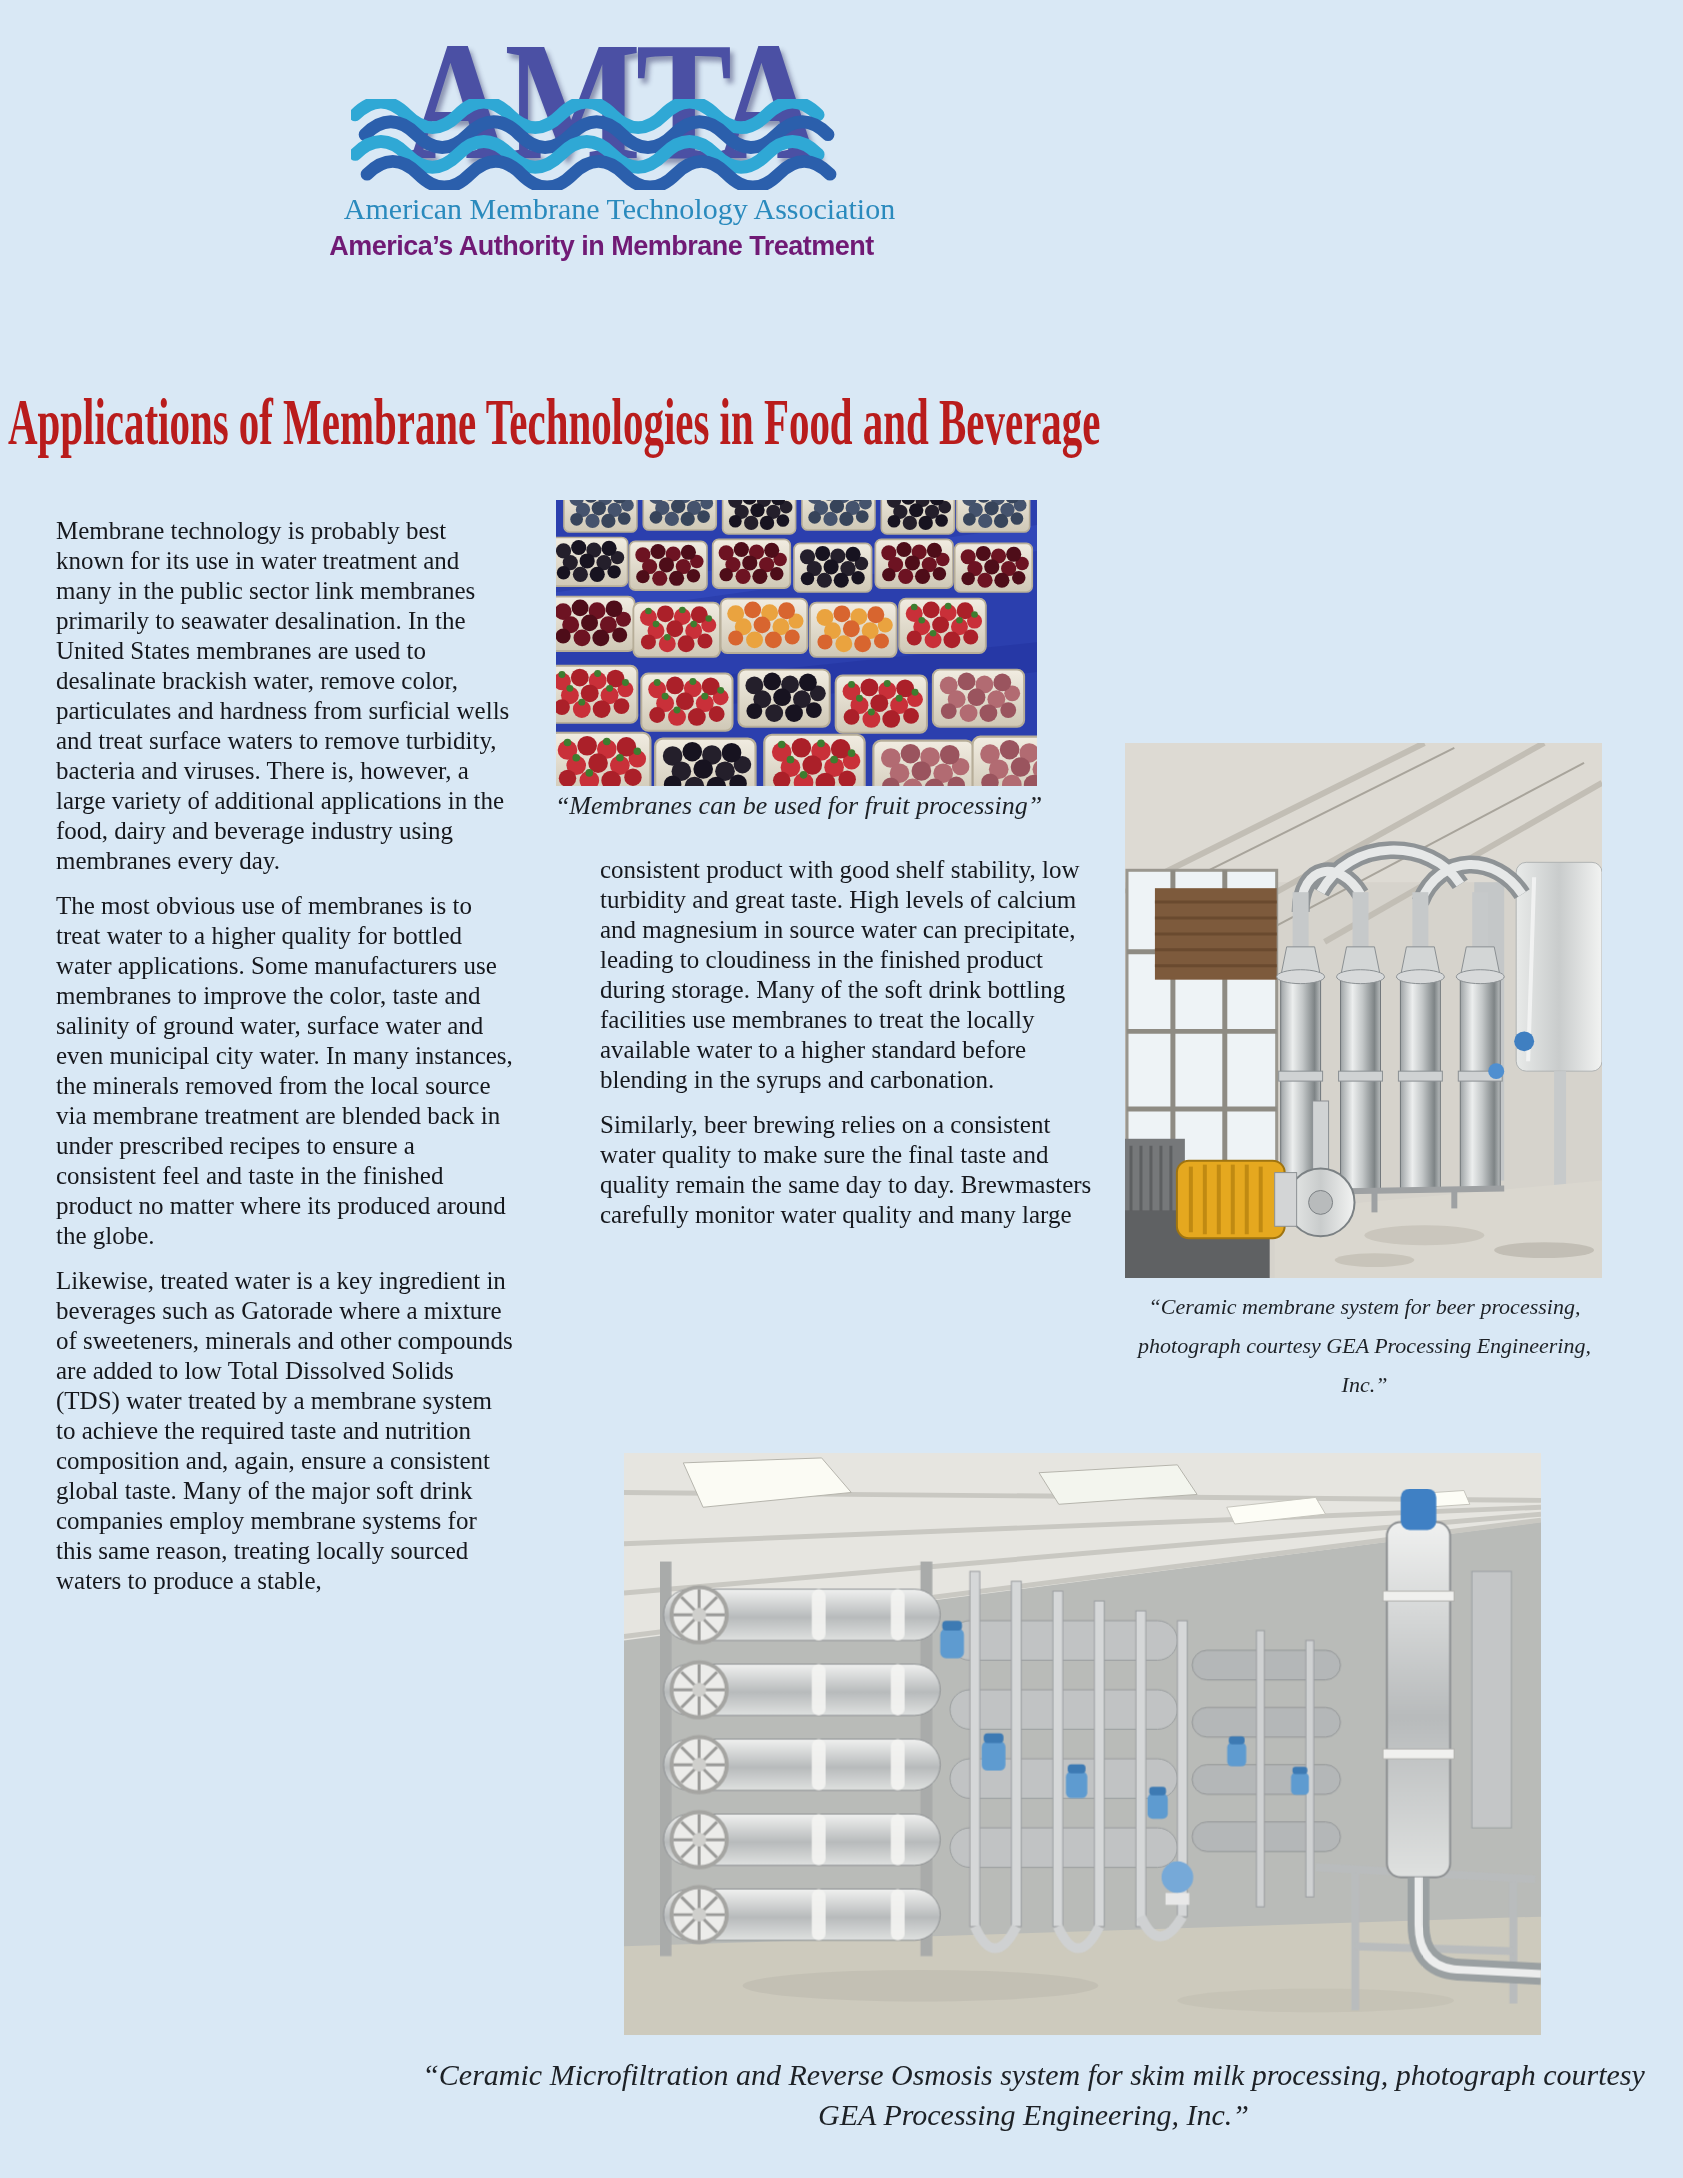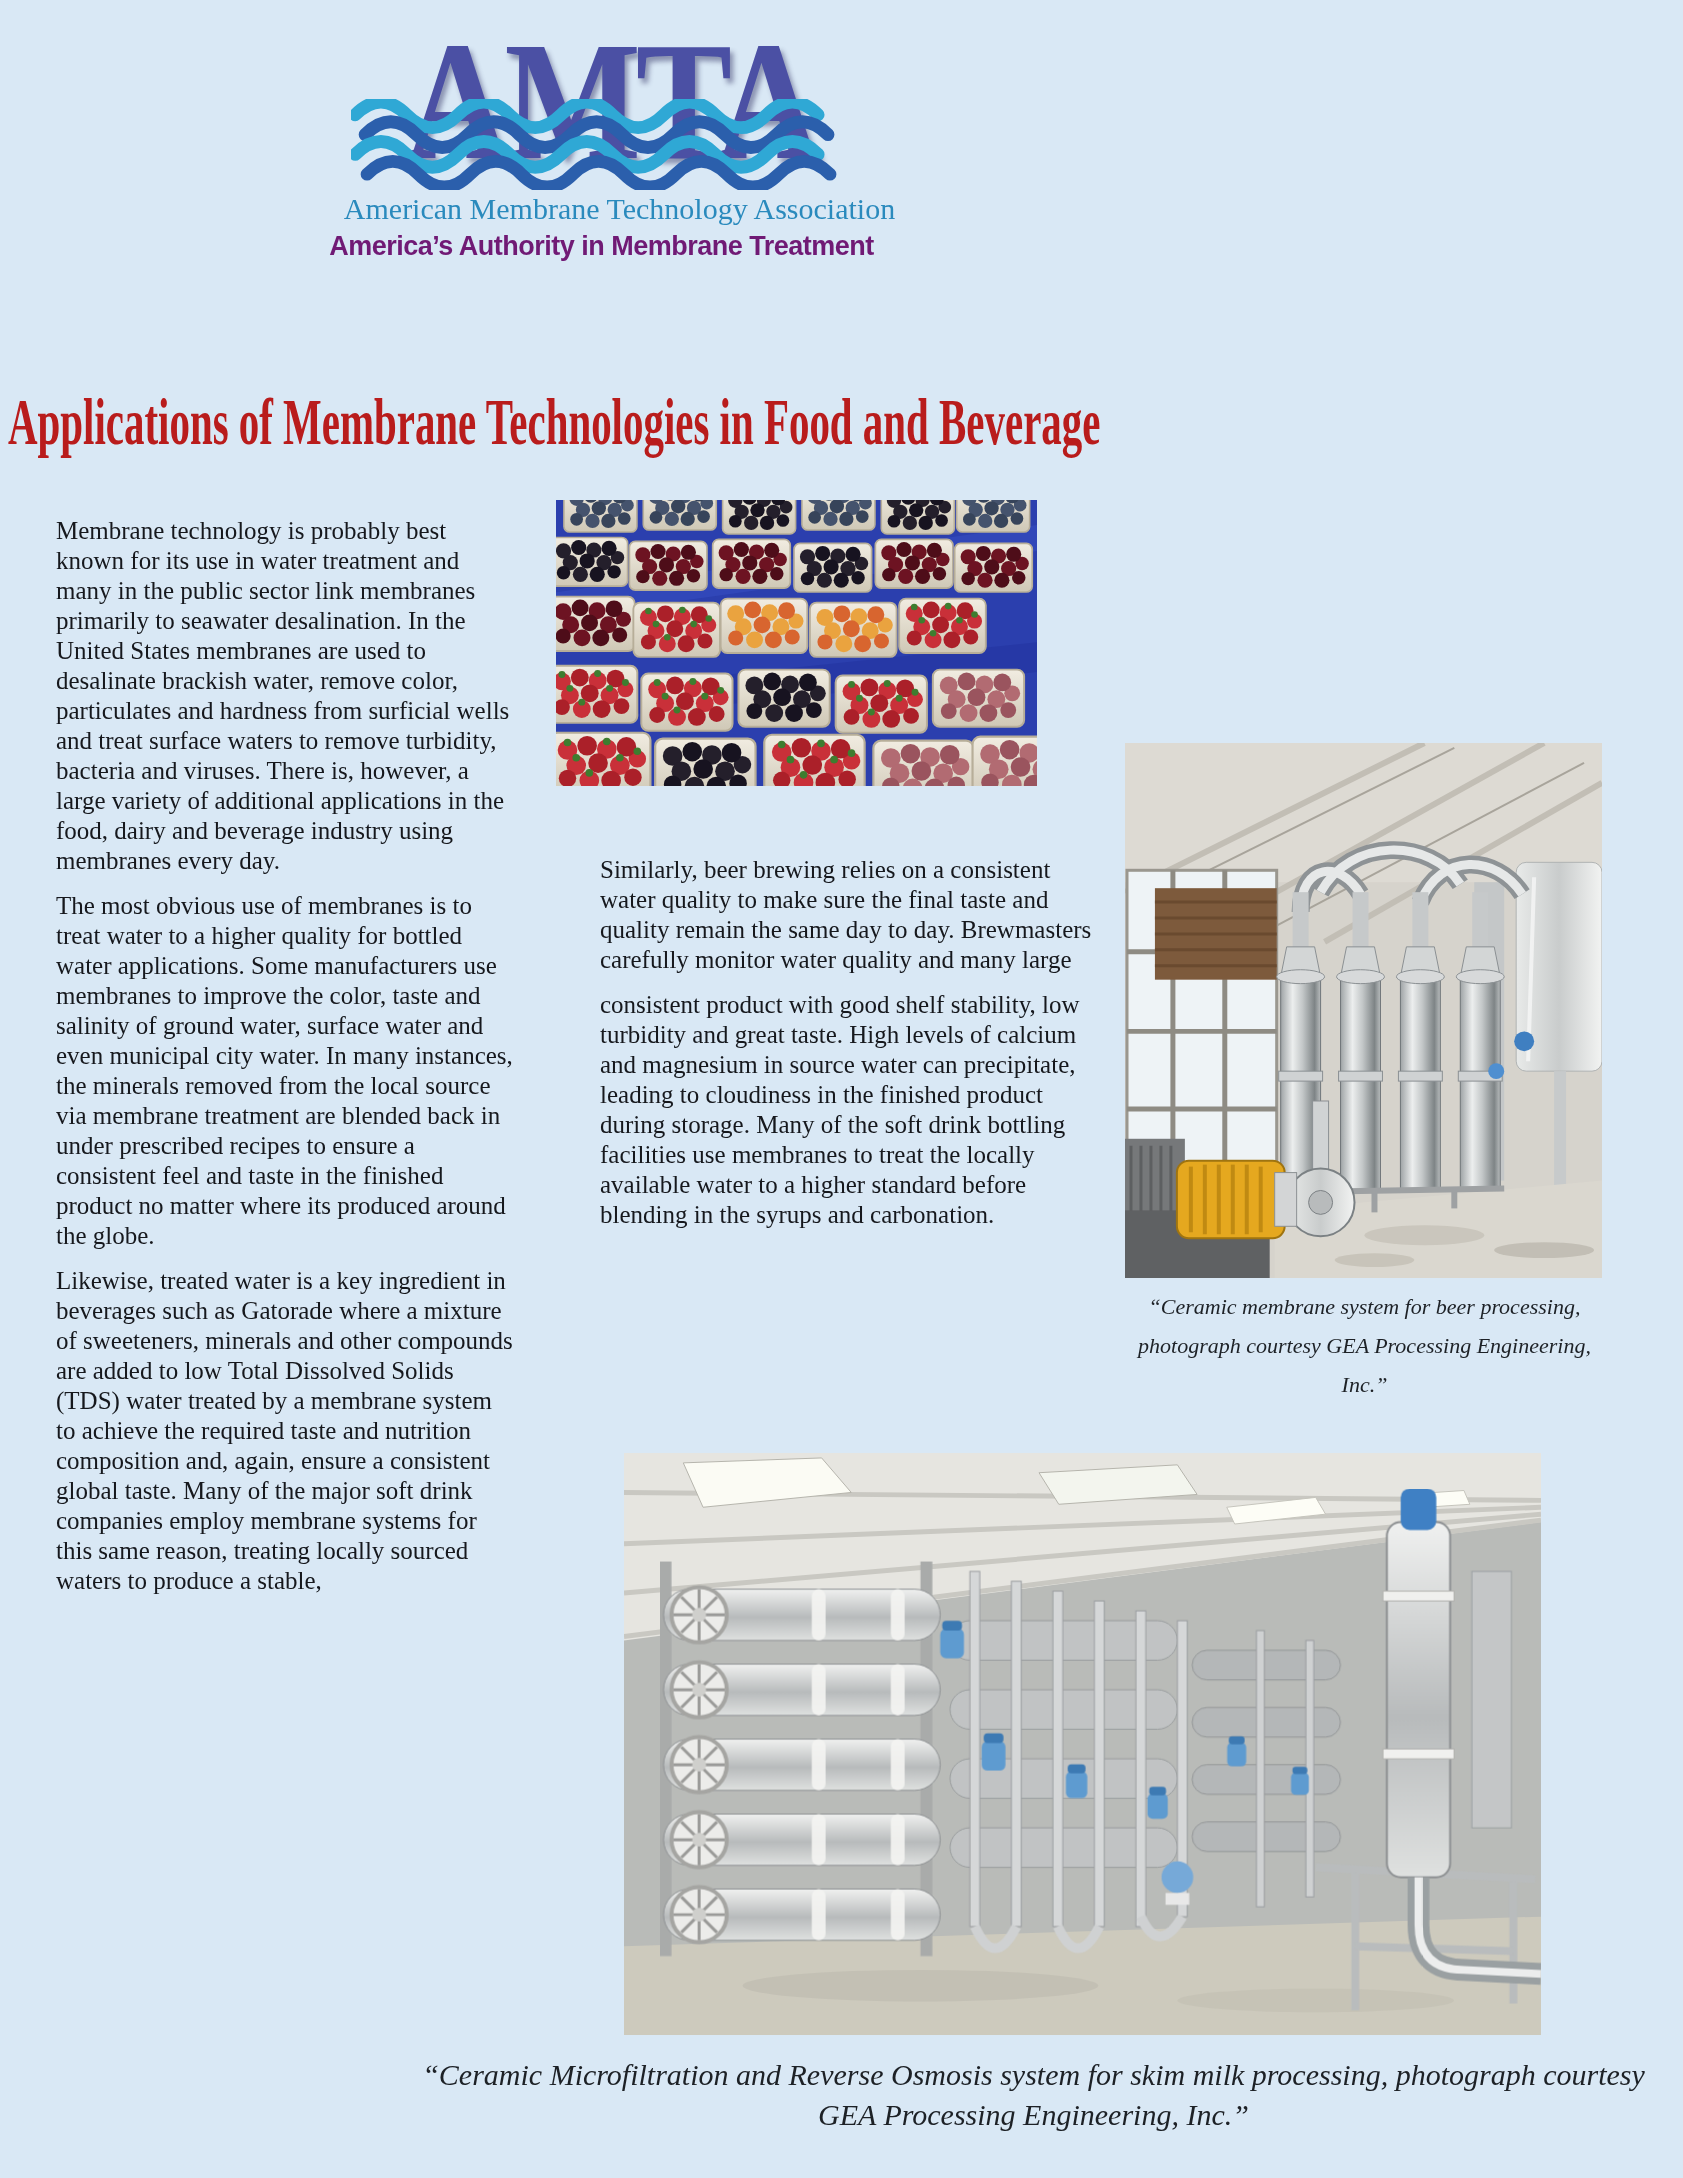--- a/index.html
+++ b/index.html
@@ -156,24 +156,25 @@
         <use href="#bk" transform="translate(184,172)"></use>
         <use href="#st" transform="translate(282,178)"></use>
         <use href="#gr" transform="translate(380,172)"></use>
       <use href="#st" transform="translate(-6,236) scale(1.1)"></use>
         <use href="#bk" transform="translate(100,242) scale(1.1)"></use>
         <use href="#st" transform="translate(210,238) scale(1.1)"></use>
         <use href="#gr" transform="translate(320,244) scale(1.1)"></use>
         <use href="#gr" transform="translate(420,240) scale(1.1)"></use>
     </svg>
   </figure>
+  <figcaption class="cap-fruit">“Membranes can be used for fruit processing”</figcaption>
 
   <div class="col col-mid">
+    <p>consistent product with good shelf stability, low turbidity and great taste. High levels of calcium and magnesium in source water can precipitate, leading to cloudiness in the finished product during storage. Many of the soft drink bottling facilities use membranes to treat the locally available water to a higher standard before blending in the syrups and carbonation.</p>
     <p>Similarly, beer brewing relies on a consistent water quality to make sure the final taste and quality remain the same day to day. Brewmasters carefully monitor water quality and many large</p>
-    <p>consistent product with good shelf stability, low turbidity and great taste. High levels of calcium and magnesium in source water can precipitate, leading to cloudiness in the finished product during storage. Many of the soft drink bottling facilities use membranes to treat the locally available water to a higher standard before blending in the syrups and carbonation.</p>
   </div>
 
 
   <figure class="fig-beer">
     <svg width="477" height="535" viewBox="0 0 478 538" preserveAspectRatio="none" aria-hidden="true">
       <defs>
         <linearGradient id="steelV" x1="0" y1="0" x2="1" y2="0">
           <stop offset="0" stop-color="#9fa4a6"></stop>
             <stop offset=".3" stop-color="#eceeee"></stop>
             <stop offset=".55" stop-color="#c3c7c8"></stop>

